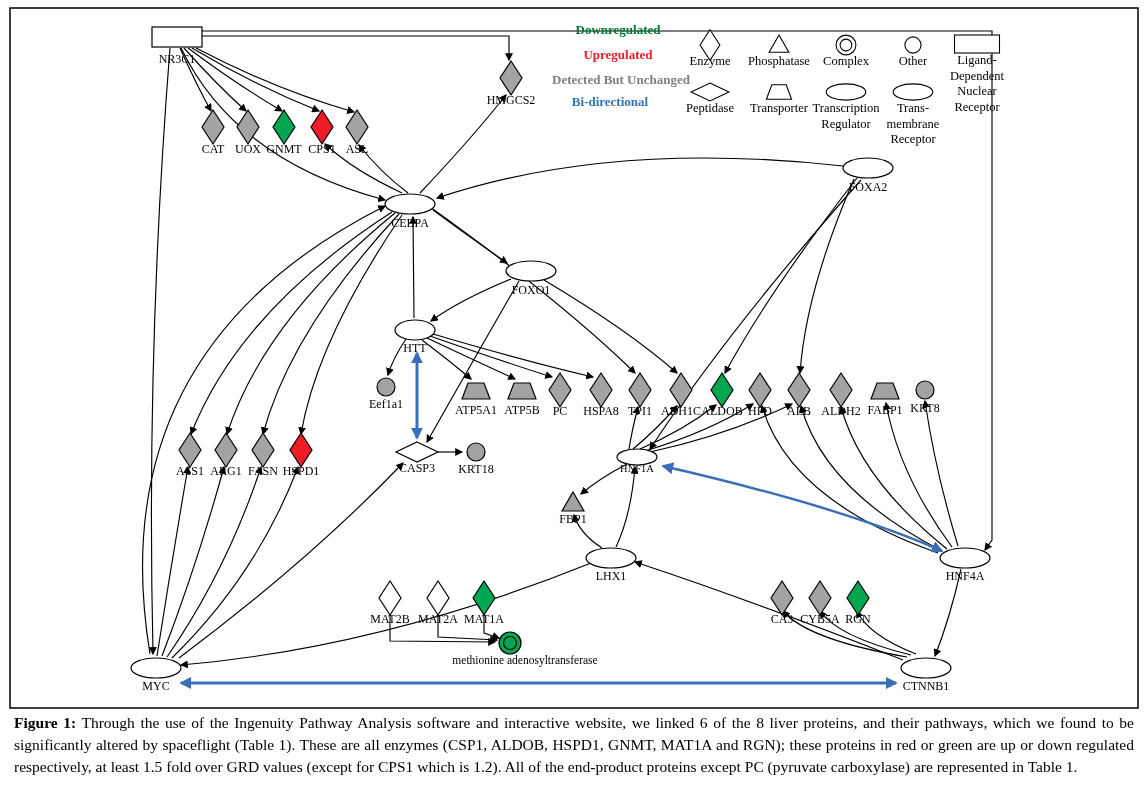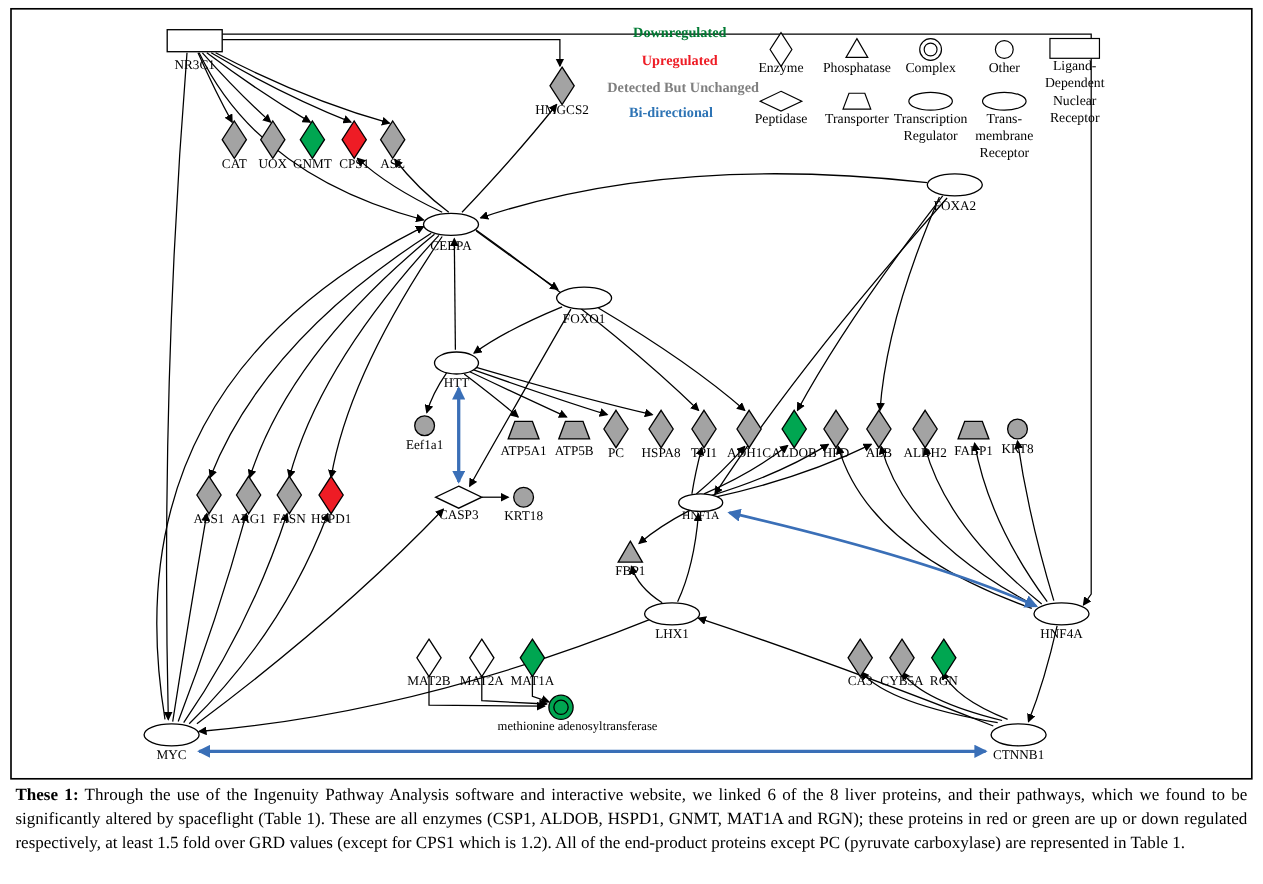--- a/index.html
+++ b/index.html
@@ -317,16 +317,16 @@
         <g transform="translate(913,92) scale(0.9)">
           <ellipse stroke="#000" stroke-width="1.2" fill="#FFFFFF" rx="22" ry="9"></ellipse>
         </g>
         <text x="913" y="112" text-anchor="middle" font-size="12.5" fill="#000">Trans-</text>
         <text x="913" y="127.5" text-anchor="middle" font-size="12.5" fill="#000">membrane</text>
         <text x="913" y="143" text-anchor="middle" font-size="12.5" fill="#000">Receptor</text>
       </g>
   </svg>
 
   <div class="caption">
-    <b>These 1:</b>
+    <b>Figure 1:</b>
     <span>Through the use of the Ingenuity Pathway Analysis software and interactive website, we linked 6 of the 8 liver proteins, and their pathways, which we found to be significantly altered by spaceflight (Table 1). These are all enzymes (CSP1, ALDOB, HSPD1, GNMT, MAT1A and RGN); these proteins in red or green are up or down regulated respectively, at least 1.5 fold over GRD values (except for CPS1 which is 1.2). All of the end-product proteins except PC (pyruvate carboxylase) are represented in Table 1.</span>
   </div>
 </div>
 
 </body></html>

